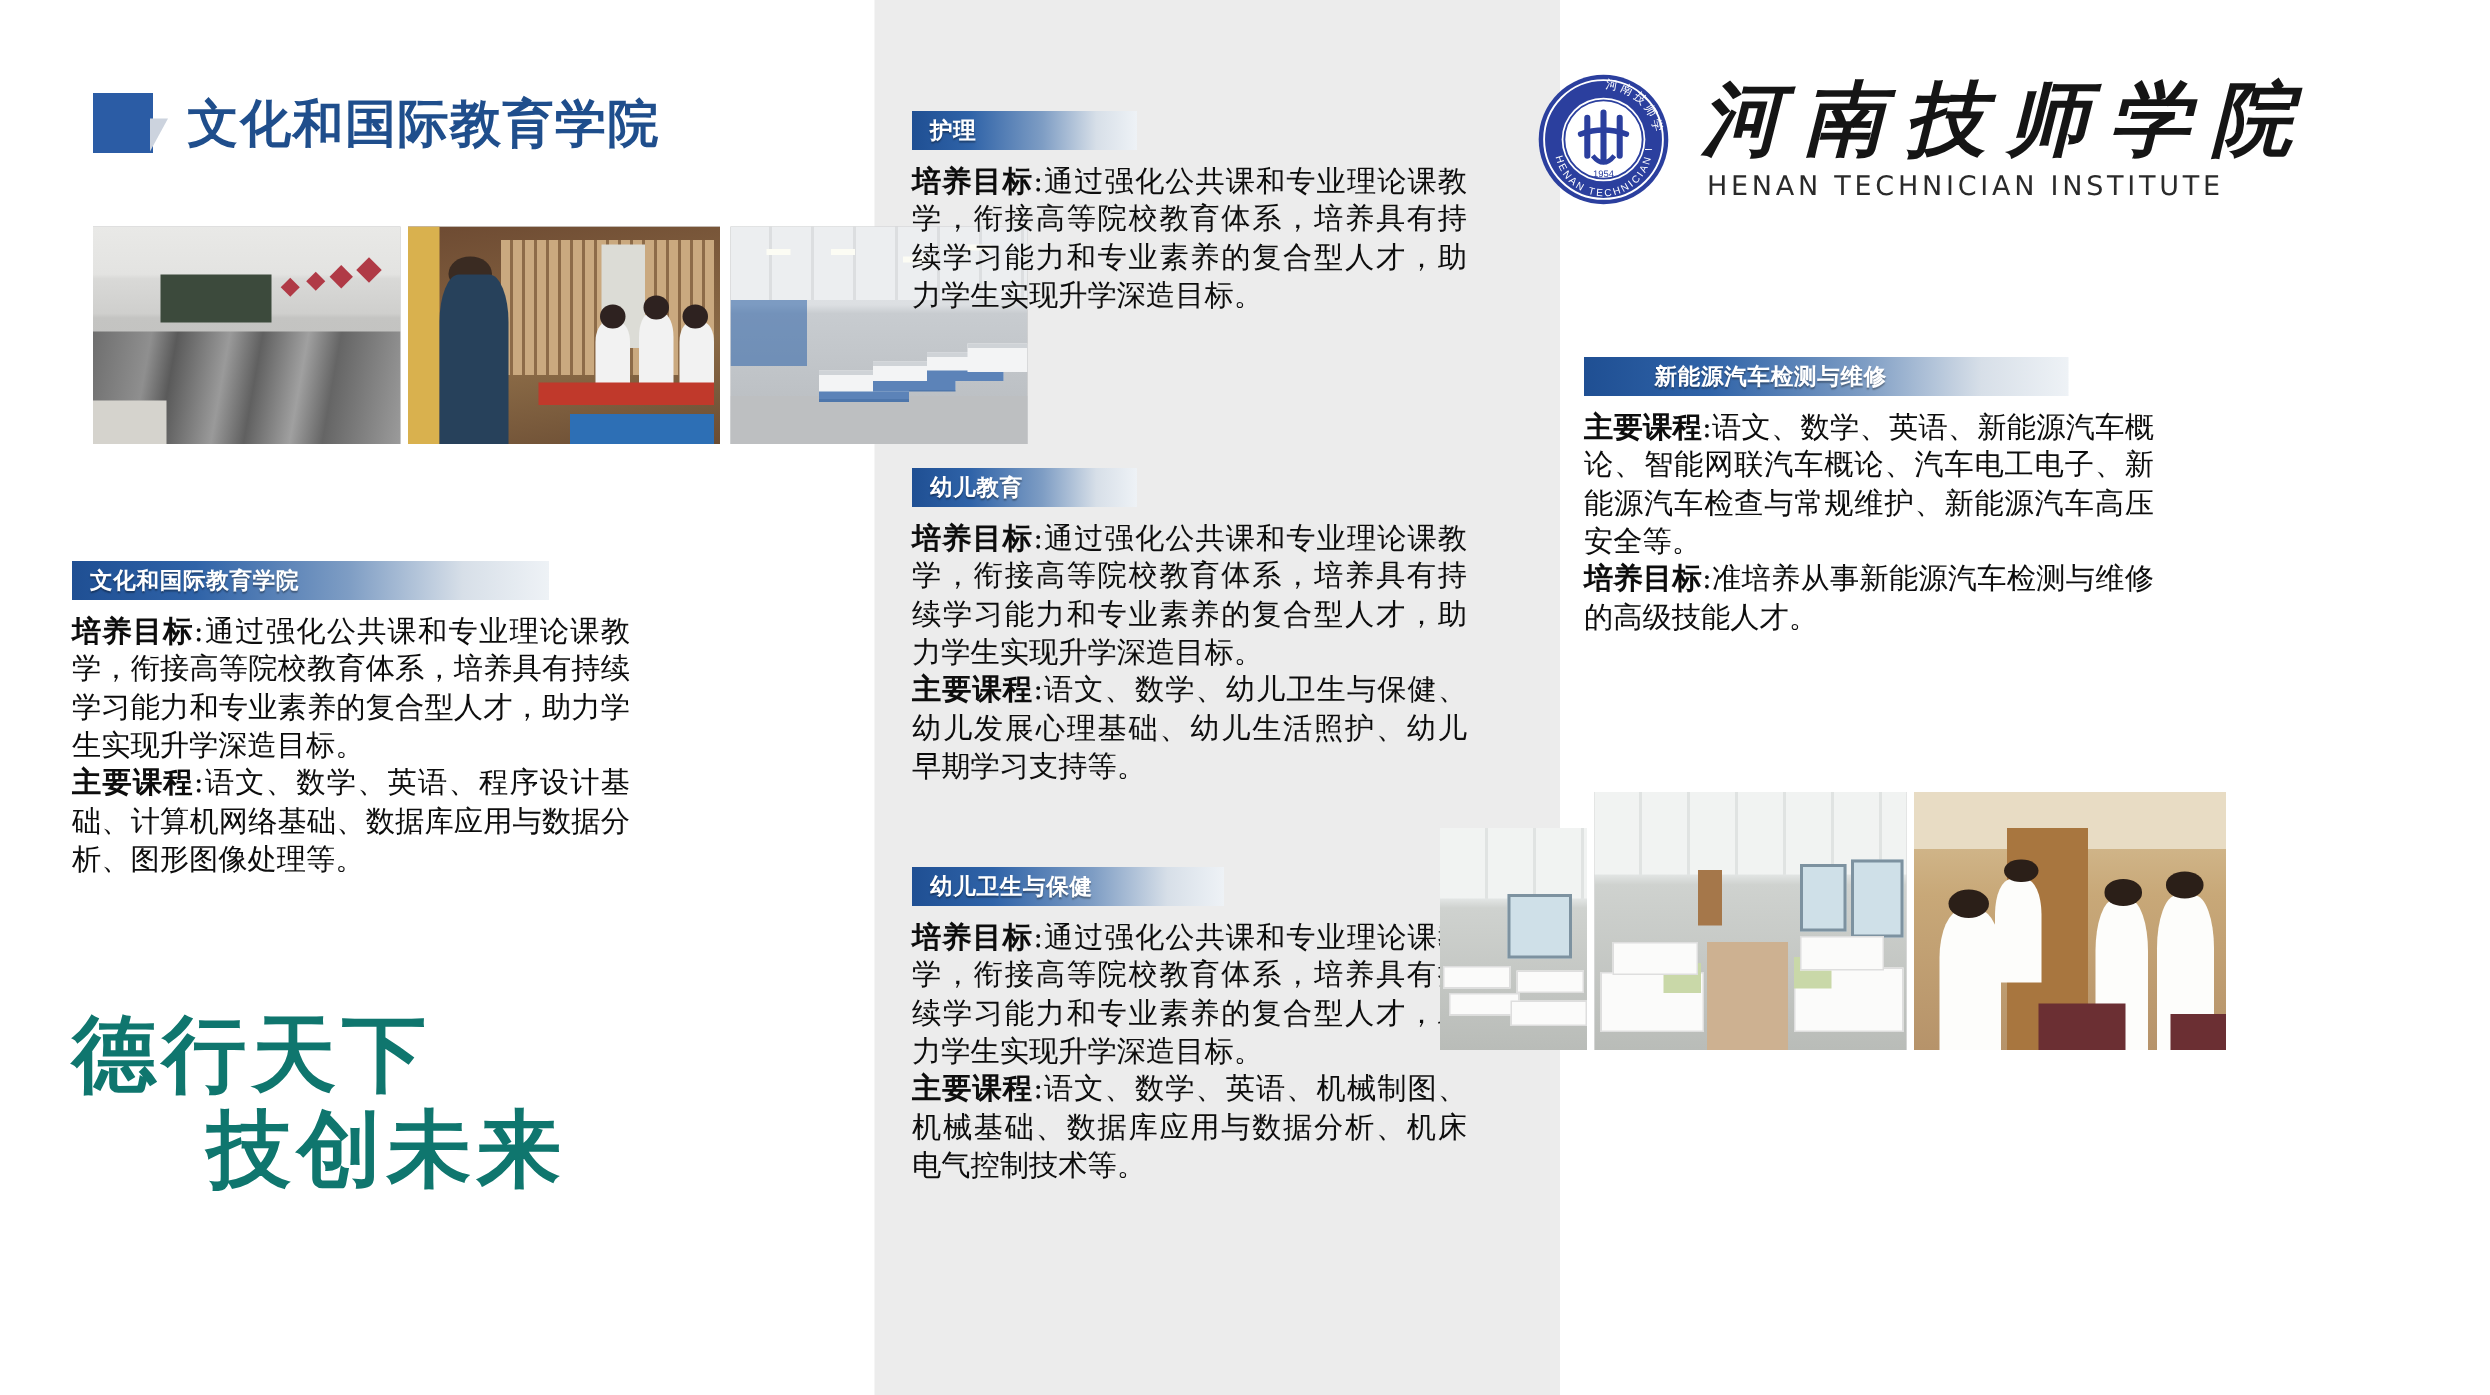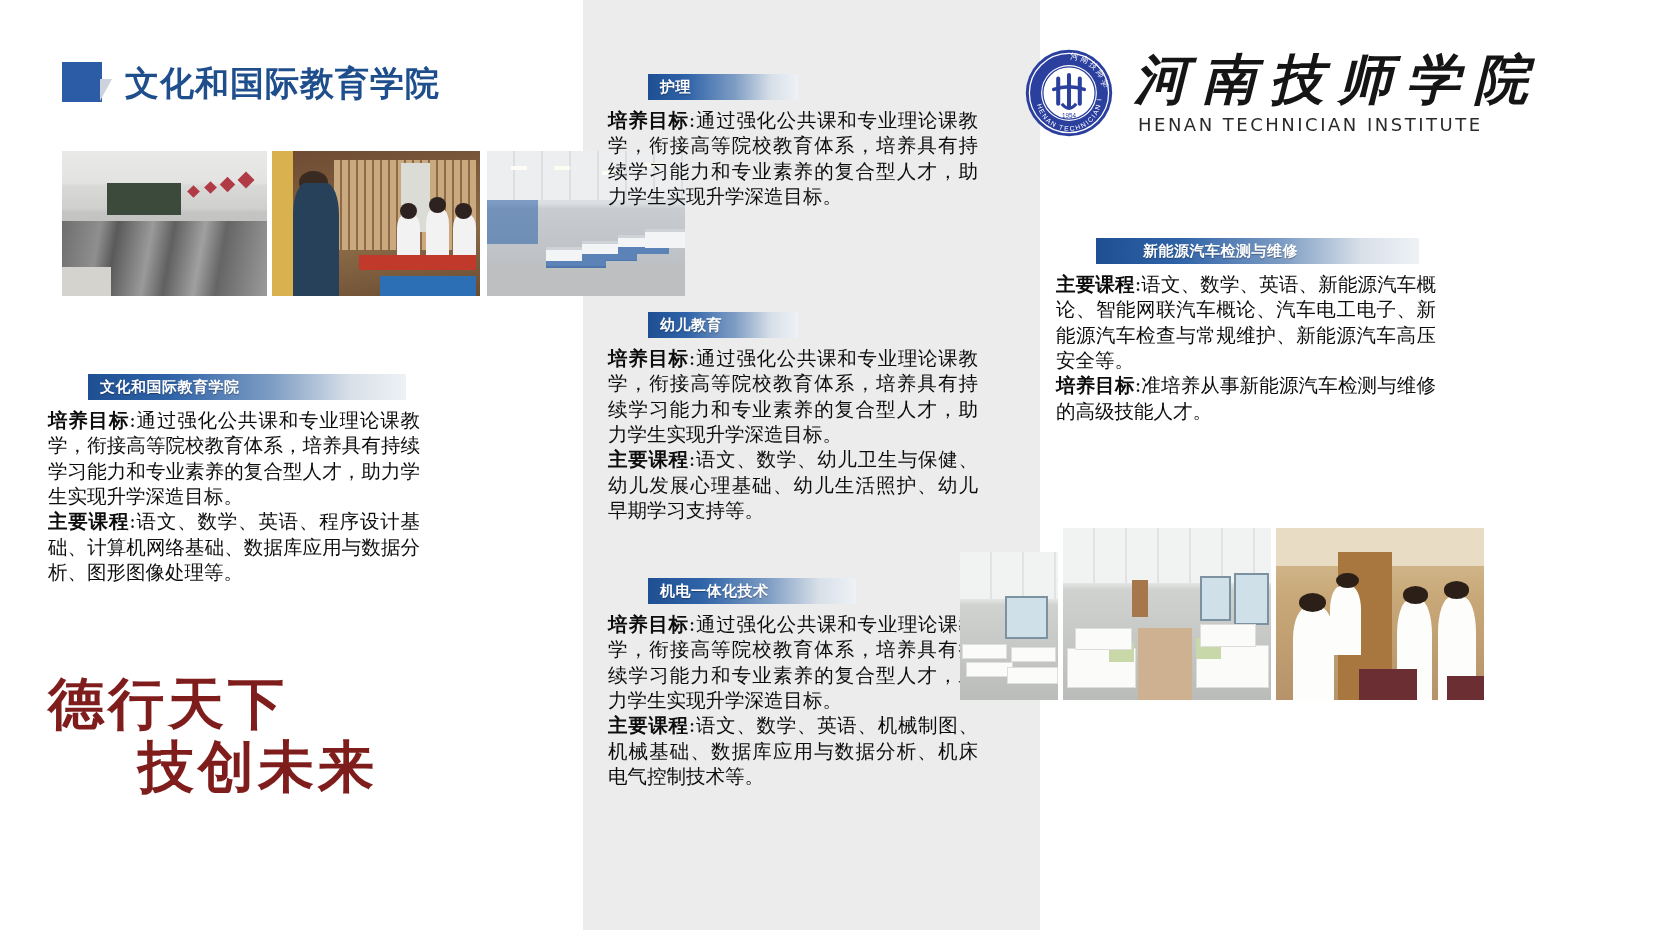--- a/index.html
+++ b/index.html
@@ -70,40 +70,40 @@
   .p3 .lamp{position:absolute;top:10%;width:16px;height:4px;background:#fcfcf4;}
   .p3 .wall{position:absolute;left:0;top:34%;width:26%;height:30%;background:#2e62a8;opacity:.55;}
   .p3 .bed{position:absolute;height:11%;background:#f3f4f5;border-top:3px solid #cfd3d7;}
   .p3 .bedb{position:absolute;height:5%;background:#2a5da3;opacity:.75;}
   .p3 .flr{position:absolute;left:0;bottom:0;width:100%;height:22%;background:#bdbfc1;}
 
   
   .sec-banner{
     position:relative;height:26px;
     background:linear-gradient(90deg,#1f4f93 0%,#2f63a8 26%,#7e9dc4 58%,#d7dfe8 82%,#eef2f6 100%);
-    display:flex;align-items:center;margin-left:40px;
+    display:flex;align-items:center;
   }
   .sec-banner .sec-ttl{
     color:#ffffff;font-size:15px;font-weight:bold;padding-left:12px;
     letter-spacing:.5px;white-space:nowrap;text-shadow:0 1px 1px rgba(0,0,0,.35);
   }
   .sec-body{
     font-family:"DejaVu Serif","Liberation Serif",serif;
     font-size:19.5px;line-height:1.30;color:#0d0d0d;
     text-align:justify;margin-top:8px;
   }
   .sec-body b{font-weight:bold;}
   .sec-body p{margin:0;}
 
   .blk-computer{position:absolute;left:48px;top:374px;width:372px;}
   .blk-computer .sec-banner{width:318px;}
 
   .slogan{
     position:absolute;left:48px;top:672px;width:420px;
-    color:#7f1d1d;font-weight:bold;font-size:56px;line-height:1.12;
+    color:#0f766e;font-weight:bold;font-size:56px;line-height:1.12;
     font-family:"DejaVu Serif","Liberation Serif",serif;letter-spacing:4px;
   }
   .slogan .l2{padding-left:90px;}
 
   
   .mid-col{position:absolute;left:583px;top:0;width:457px;height:930px;}
   .blk-mid{position:absolute;left:25px;width:370px;}
   .blk-mid .sec-banner{width:var(--bw,150px);}
   .m1{top:74px;}
   .m2{top:312px;}
@@ -246,21 +246,21 @@
         <span class="sec-ttl">幼儿教育</span>
       </div>
       <div class="sec-body">
         <p><b>培养目标</b><span>:通过强化公共课和专业理论课教学，衔接高等院校教育体系，培养具有持续学习能力和专业素养的复合型人才，助力学生实现升学深造目标。</span></p>
         <p><b>主要课程</b><span>:语文、数学、幼儿卫生与保健、幼儿发展心理基础、幼儿生活照护、幼儿早期学习支持等。</span></p>
       </div>
     </div>
 
     <div class="blk-mid m3" style="--bw:208px">
       <div class="sec-banner">
-        <span class="sec-ttl">机电一体化技术</span>
+        <span class="sec-ttl">幼儿卫生与保健</span>
       </div>
       <div class="sec-body">
         <p><b>培养目标</b><span>:通过强化公共课和专业理论课教学，衔接高等院校教育体系，培养具有持续学习能力和专业素养的复合型人才，助力学生实现升学深造目标。</span></p>
         <p><b>主要课程</b><span>:语文、数学、英语、机械制图、机械基础、数据库应用与数据分析、机床电气控制技术等。</span></p>
       </div>
     </div>
   </div>
 
   <div class="right-col">
 

